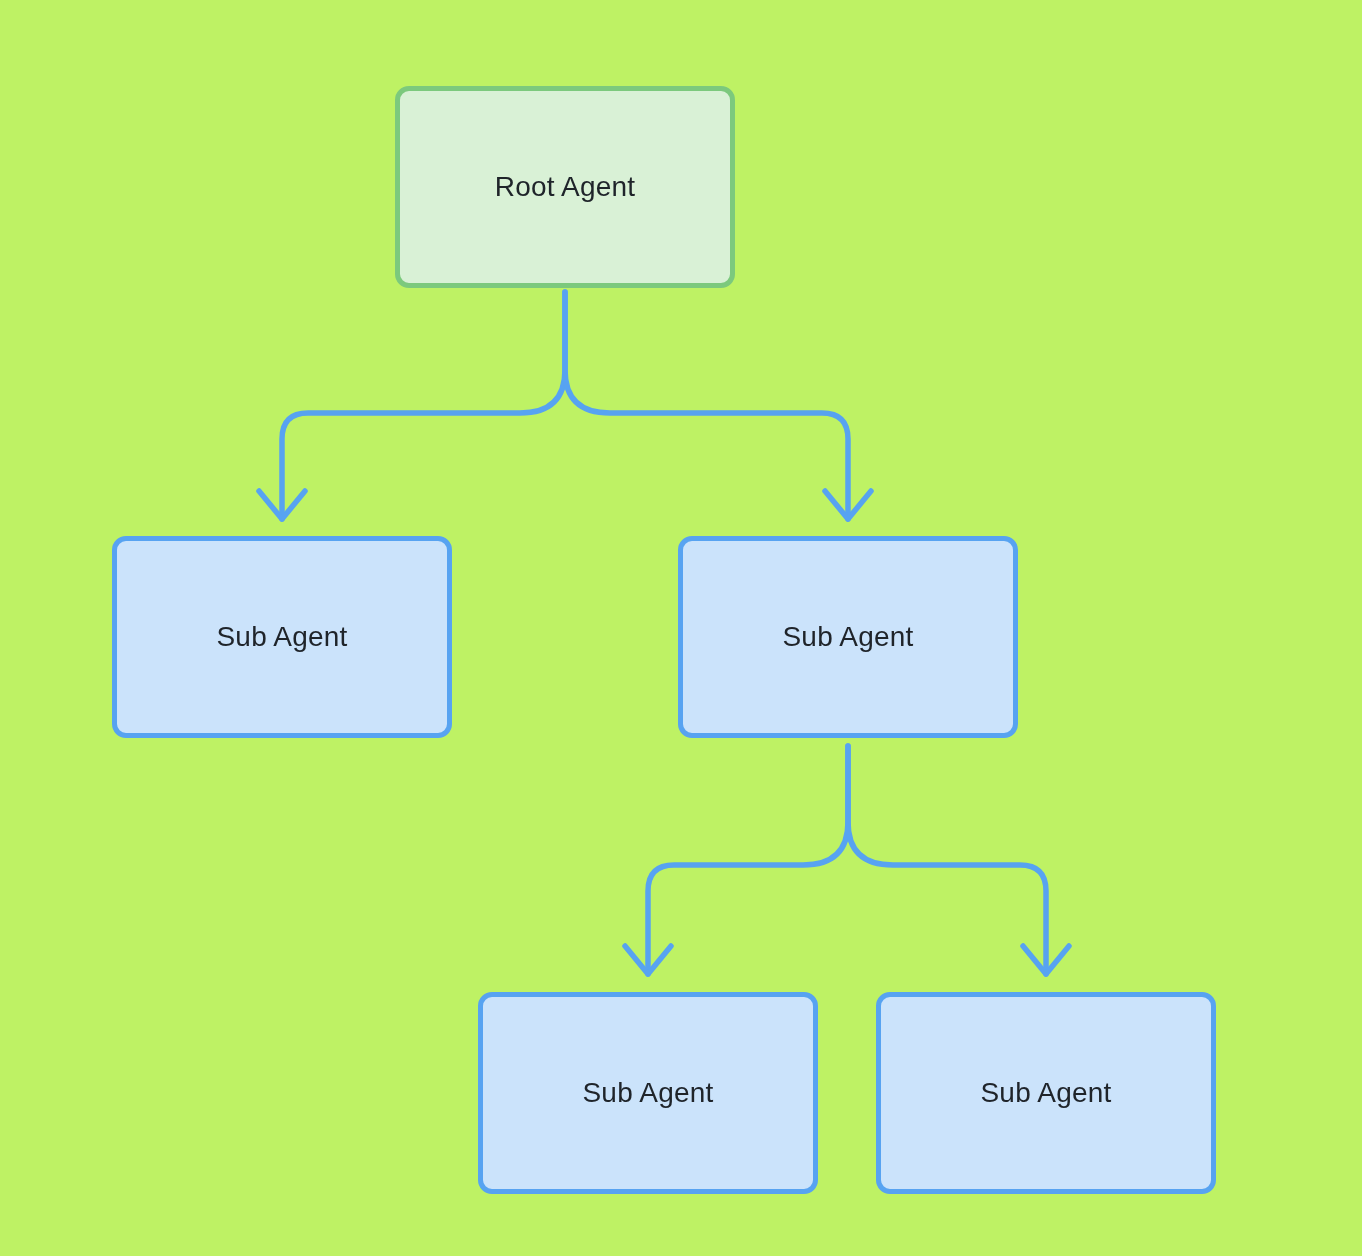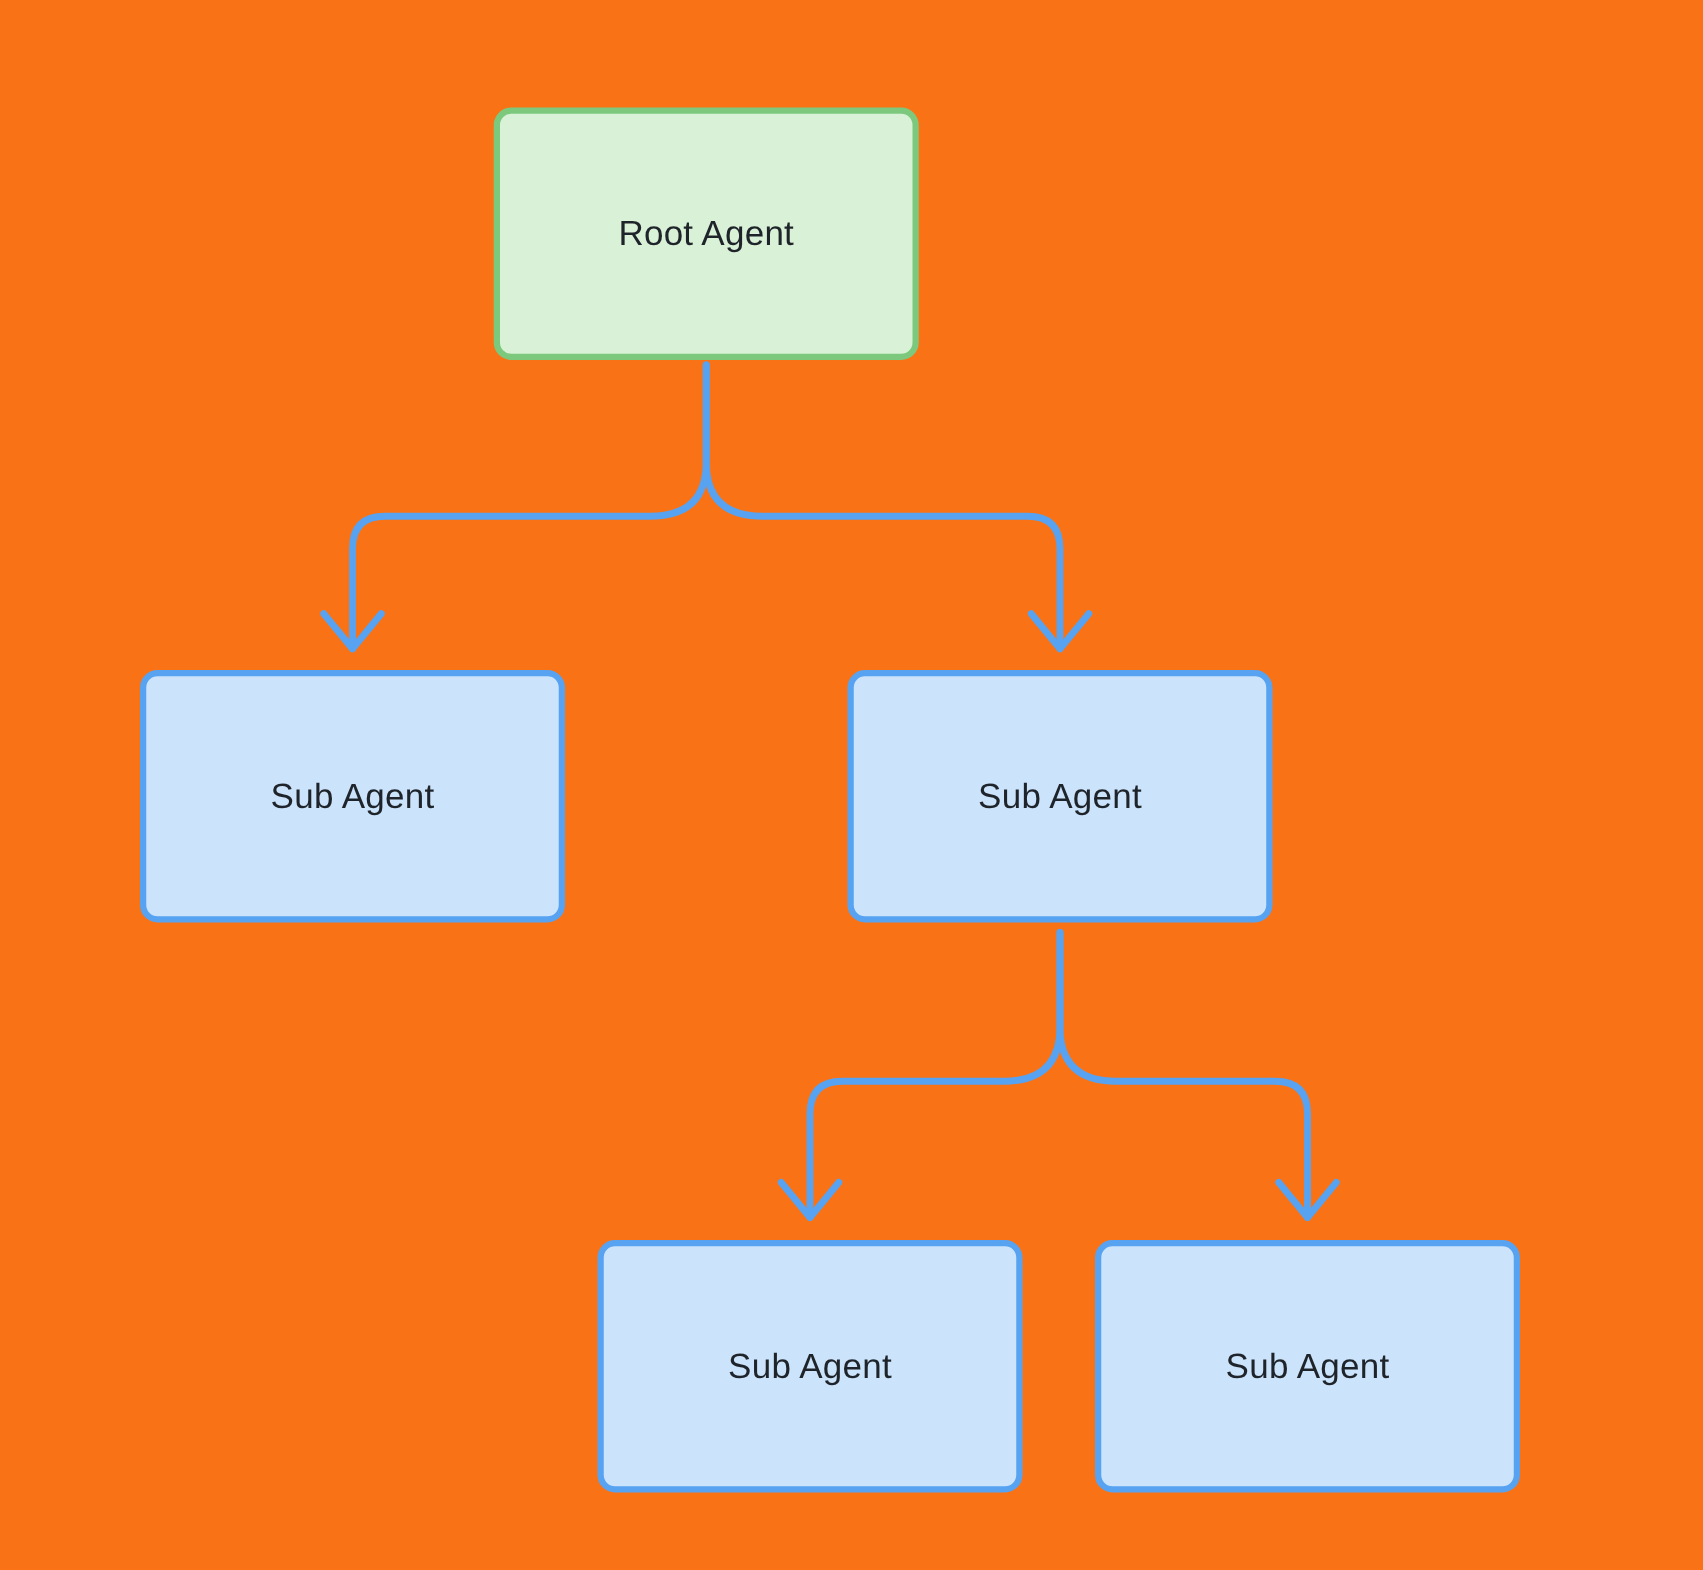--- a/index.html
+++ b/index.html
@@ -5,21 +5,21 @@
   html, body {
     margin: 0;
     padding: 0;
     background: #ffffff;
     font-family: "Liberation Sans", "DejaVu Sans", sans-serif;
   }
   .stage {
     position: relative;
     width: 1362px;
     height: 1256px;
-    background: #f97316;
+    background: #bef264;
     overflow: hidden;
   }
   .edge-layer {
     position: absolute;
     left: 0;
     top: 0;
     width: 1362px;
     height: 1256px;
   }
   .edge {

